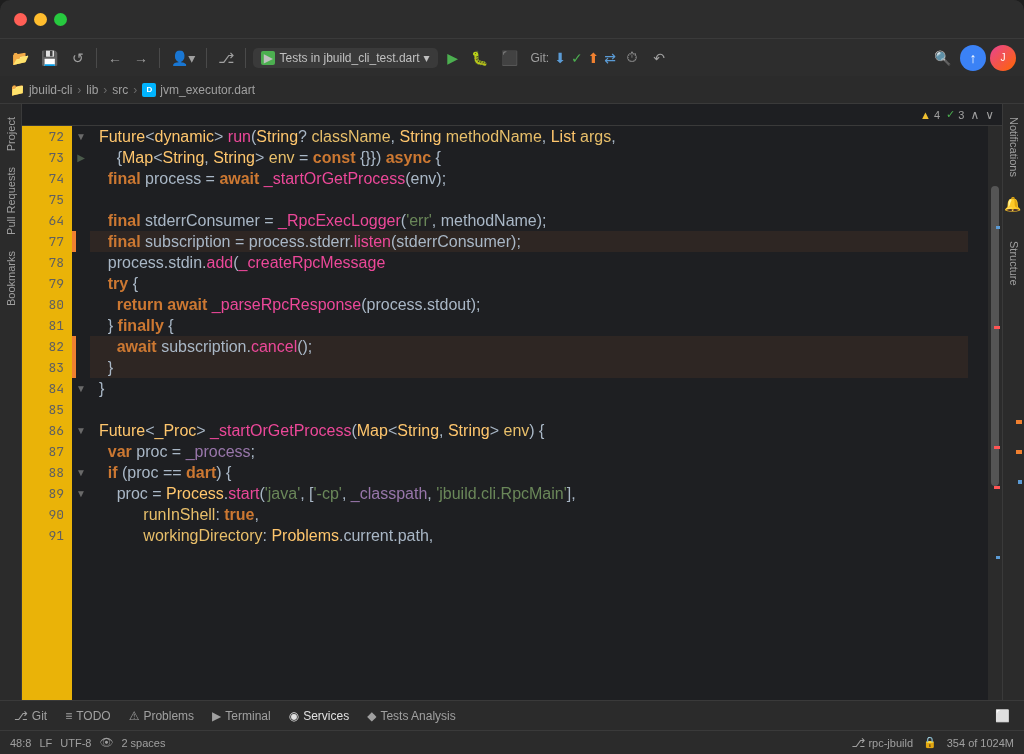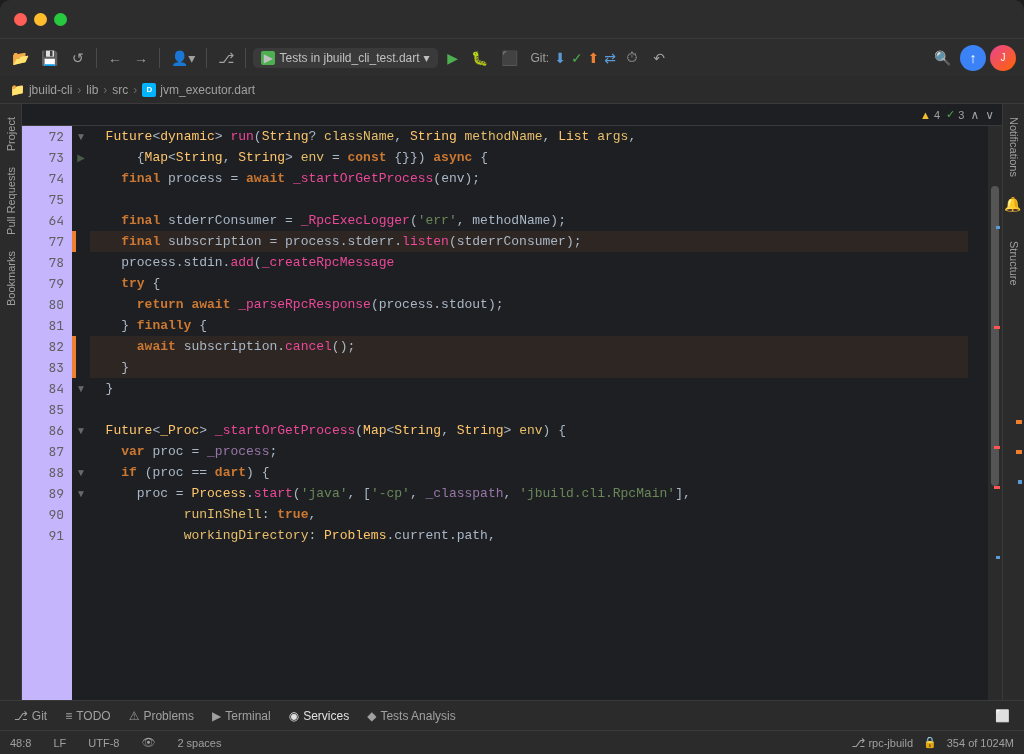--- a/index.html
+++ b/index.html
@@ -200,21 +200,21 @@
     .editor-area {
       flex: 1;
       display: flex;
       background: #1e1f22;
       overflow: hidden;
       position: relative;
     }
 
     
     .line-numbers {
-      background: #c4b5fd;
+      background: #eab308;
       padding: 0 8px 0 8px;
       color: #606060;
       font-family: 'JetBrains Mono', 'Courier New', monospace;
       font-size: 13px;
       line-height: 21px;
       text-align: right;
       min-width: 50px;
       flex-shrink: 0;
       user-select: none;
     }
@@ -223,22 +223,22 @@
     .gutter {
       width: 16px;
       flex-shrink: 0;
       background: #1e1f22;
       position: relative;
     }
 
     
     .code-content {
       flex: 1;
-      font-family: Liberation Mono, monospace;
-      font-size: 13px;
+      font-family: Liberation Sans, sans-serif;
+      font-size: 16px;
       line-height: 21px;
       color: #a9b7c6;
       padding-right: 20px;
       overflow: hidden;
     }
 
     .code-line {
       height: 21px;
       white-space: pre;
       display: flex;
@@ -338,21 +338,21 @@
       cursor: pointer;
     }
 
     
     .status-bar {
       height: 24px;
       background: #2b2b2b;
       display: flex;
       align-items: center;
       padding: 0 10px;
-      gap: 22px;
+      gap: 8px;
       border-top: 1px solid #3a3a3a;
       flex-shrink: 0;
     }
     .status-item {
       color: #a0a0a0;
       font-size: 11px;
       display: flex;
       align-items: center;
       gap: 3px;
       cursor: pointer;

